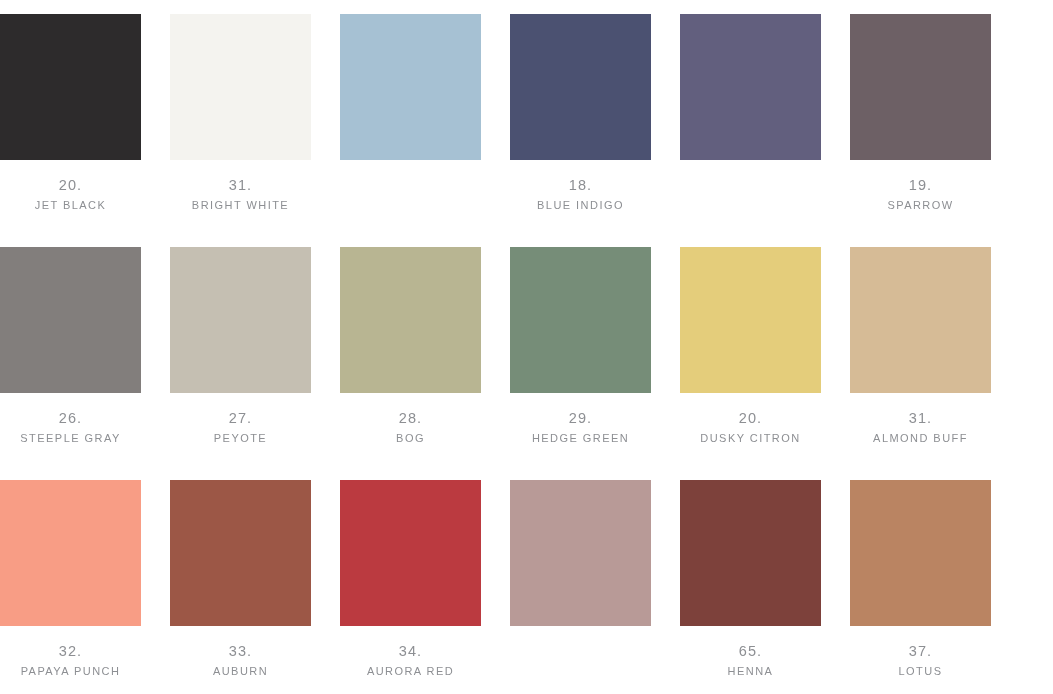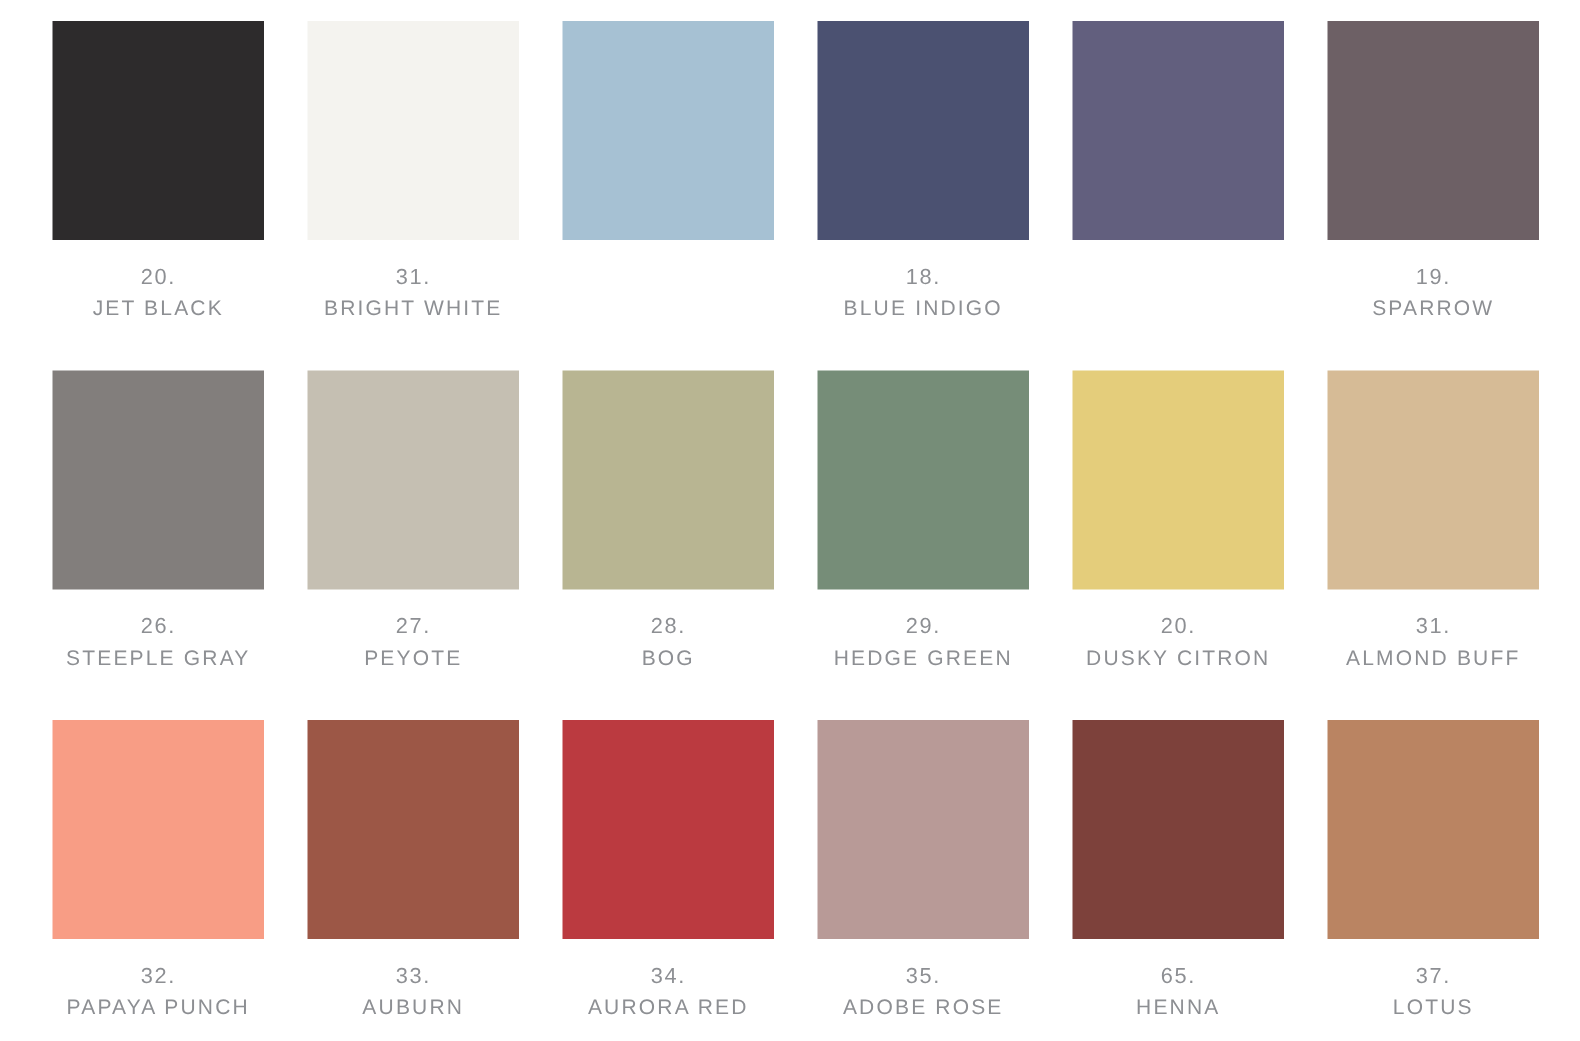--- a/index.html
+++ b/index.html
@@ -23,21 +23,20 @@
     display: flex;
     flex-direction: column;
     row-gap: 0;
   }
 
   .swatch-row {
     display: flex;
     flex-direction: row;
     justify-content: flex-start;
     column-gap: 29px;
-    padding-left: 35px;
     margin-bottom: 0;
     height: 233px;
   }
 
   .swatch-cell {
     width: 141px;
     display: flex;
     flex-direction: column;
     align-items: center;
   }
@@ -58,21 +57,21 @@
     display: block;
     font-size: 14.5px;
     line-height: 19px;
     letter-spacing: 1.1px;
     color: #8d8f93;
     white-space: nowrap;
   }
 
   .swatch-label {
     display: block;
-    font-size: 14px;
+    font-size: 11px;
     line-height: 21px;
     letter-spacing: 1.45px;
     color: #8d8f93;
     white-space: nowrap;
     text-transform: uppercase;
   }
 </style>
 </head>
 <body>
 
@@ -177,24 +176,20 @@
     </div>
     <div class="swatch-cell">
       <div class="swatch-chip" style="background-color: rgb(187, 58, 64);"></div>
       <div class="swatch-caption">
         <span class="swatch-number">34.</span>
         <span class="swatch-label">AURORA RED</span>
       </div>
     </div>
     <div class="swatch-cell">
       <div class="swatch-chip" style="background-color: rgb(184, 154, 151);"></div>
-      <div class="swatch-caption">
-        <span class="swatch-number">35.</span>
-        <span class="swatch-label">ADOBE ROSE</span>
-      </div>
     </div>
     <div class="swatch-cell">
       <div class="swatch-chip" style="background-color: rgb(125, 65, 59);"></div>
       <div class="swatch-caption">
         <span class="swatch-number">65.</span>
         <span class="swatch-label">HENNA</span>
       </div>
     </div>
     <div class="swatch-cell">
       <div class="swatch-chip" style="background-color: rgb(186, 132, 98);"></div>

